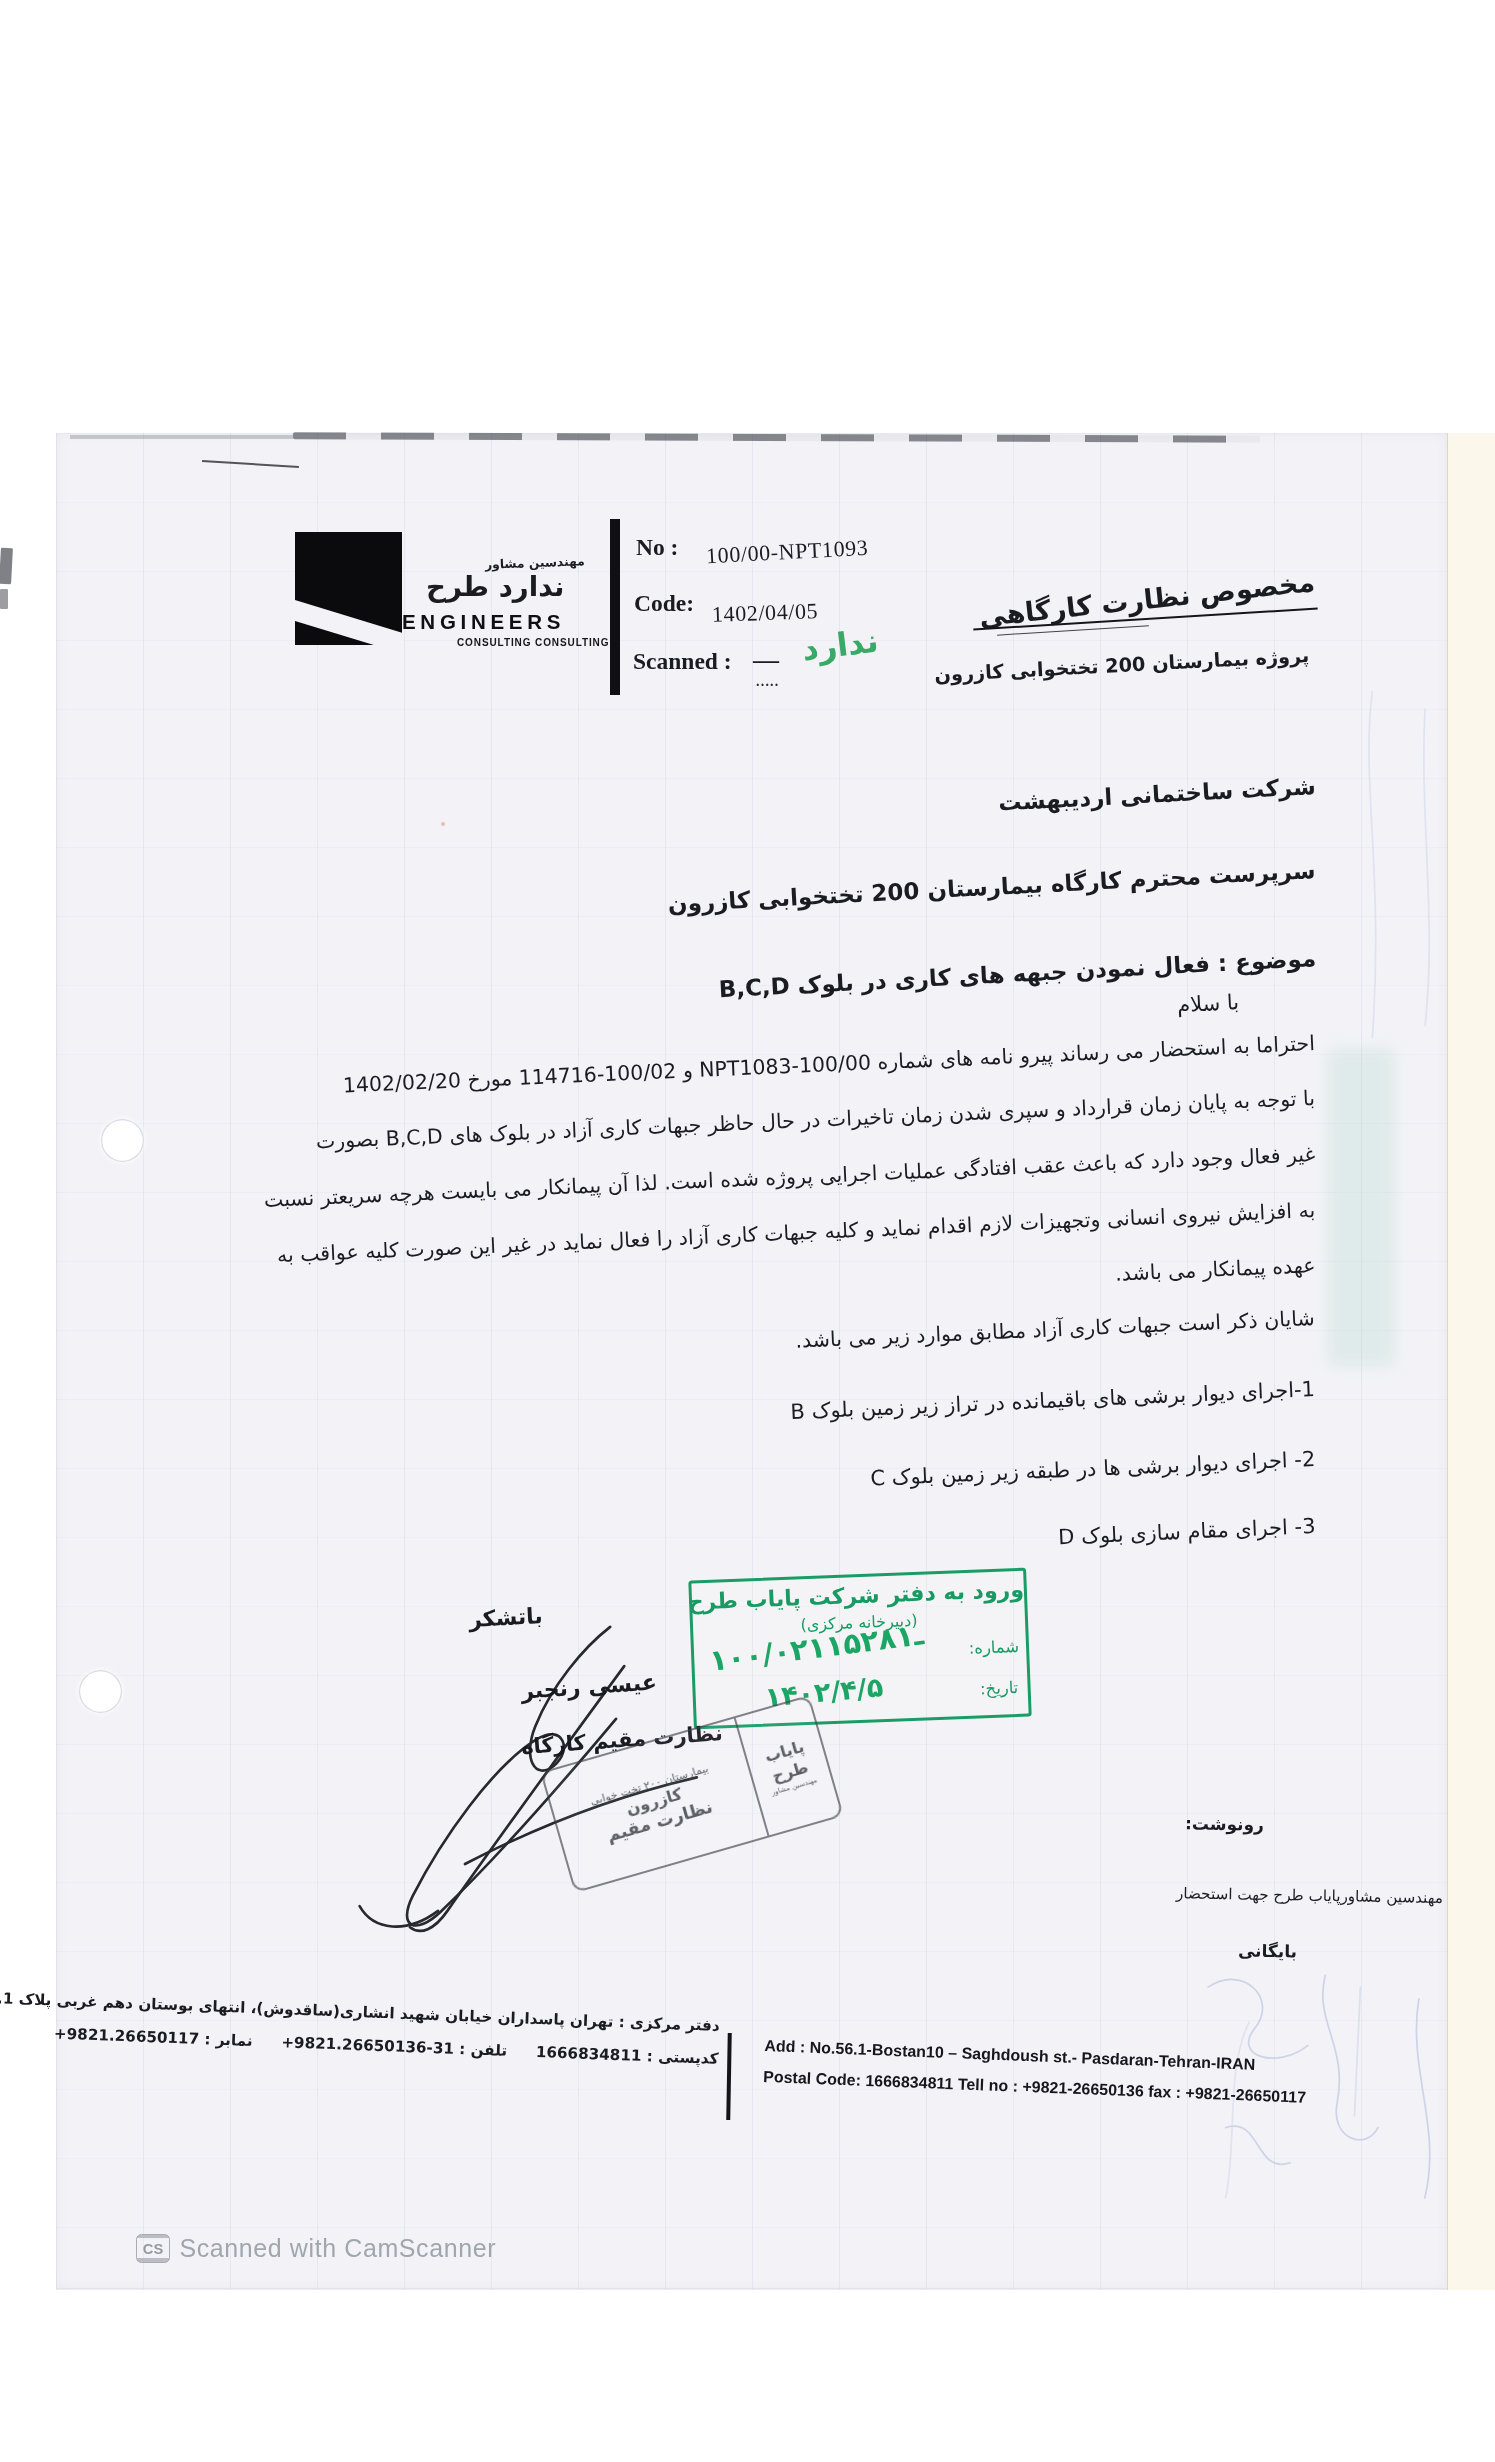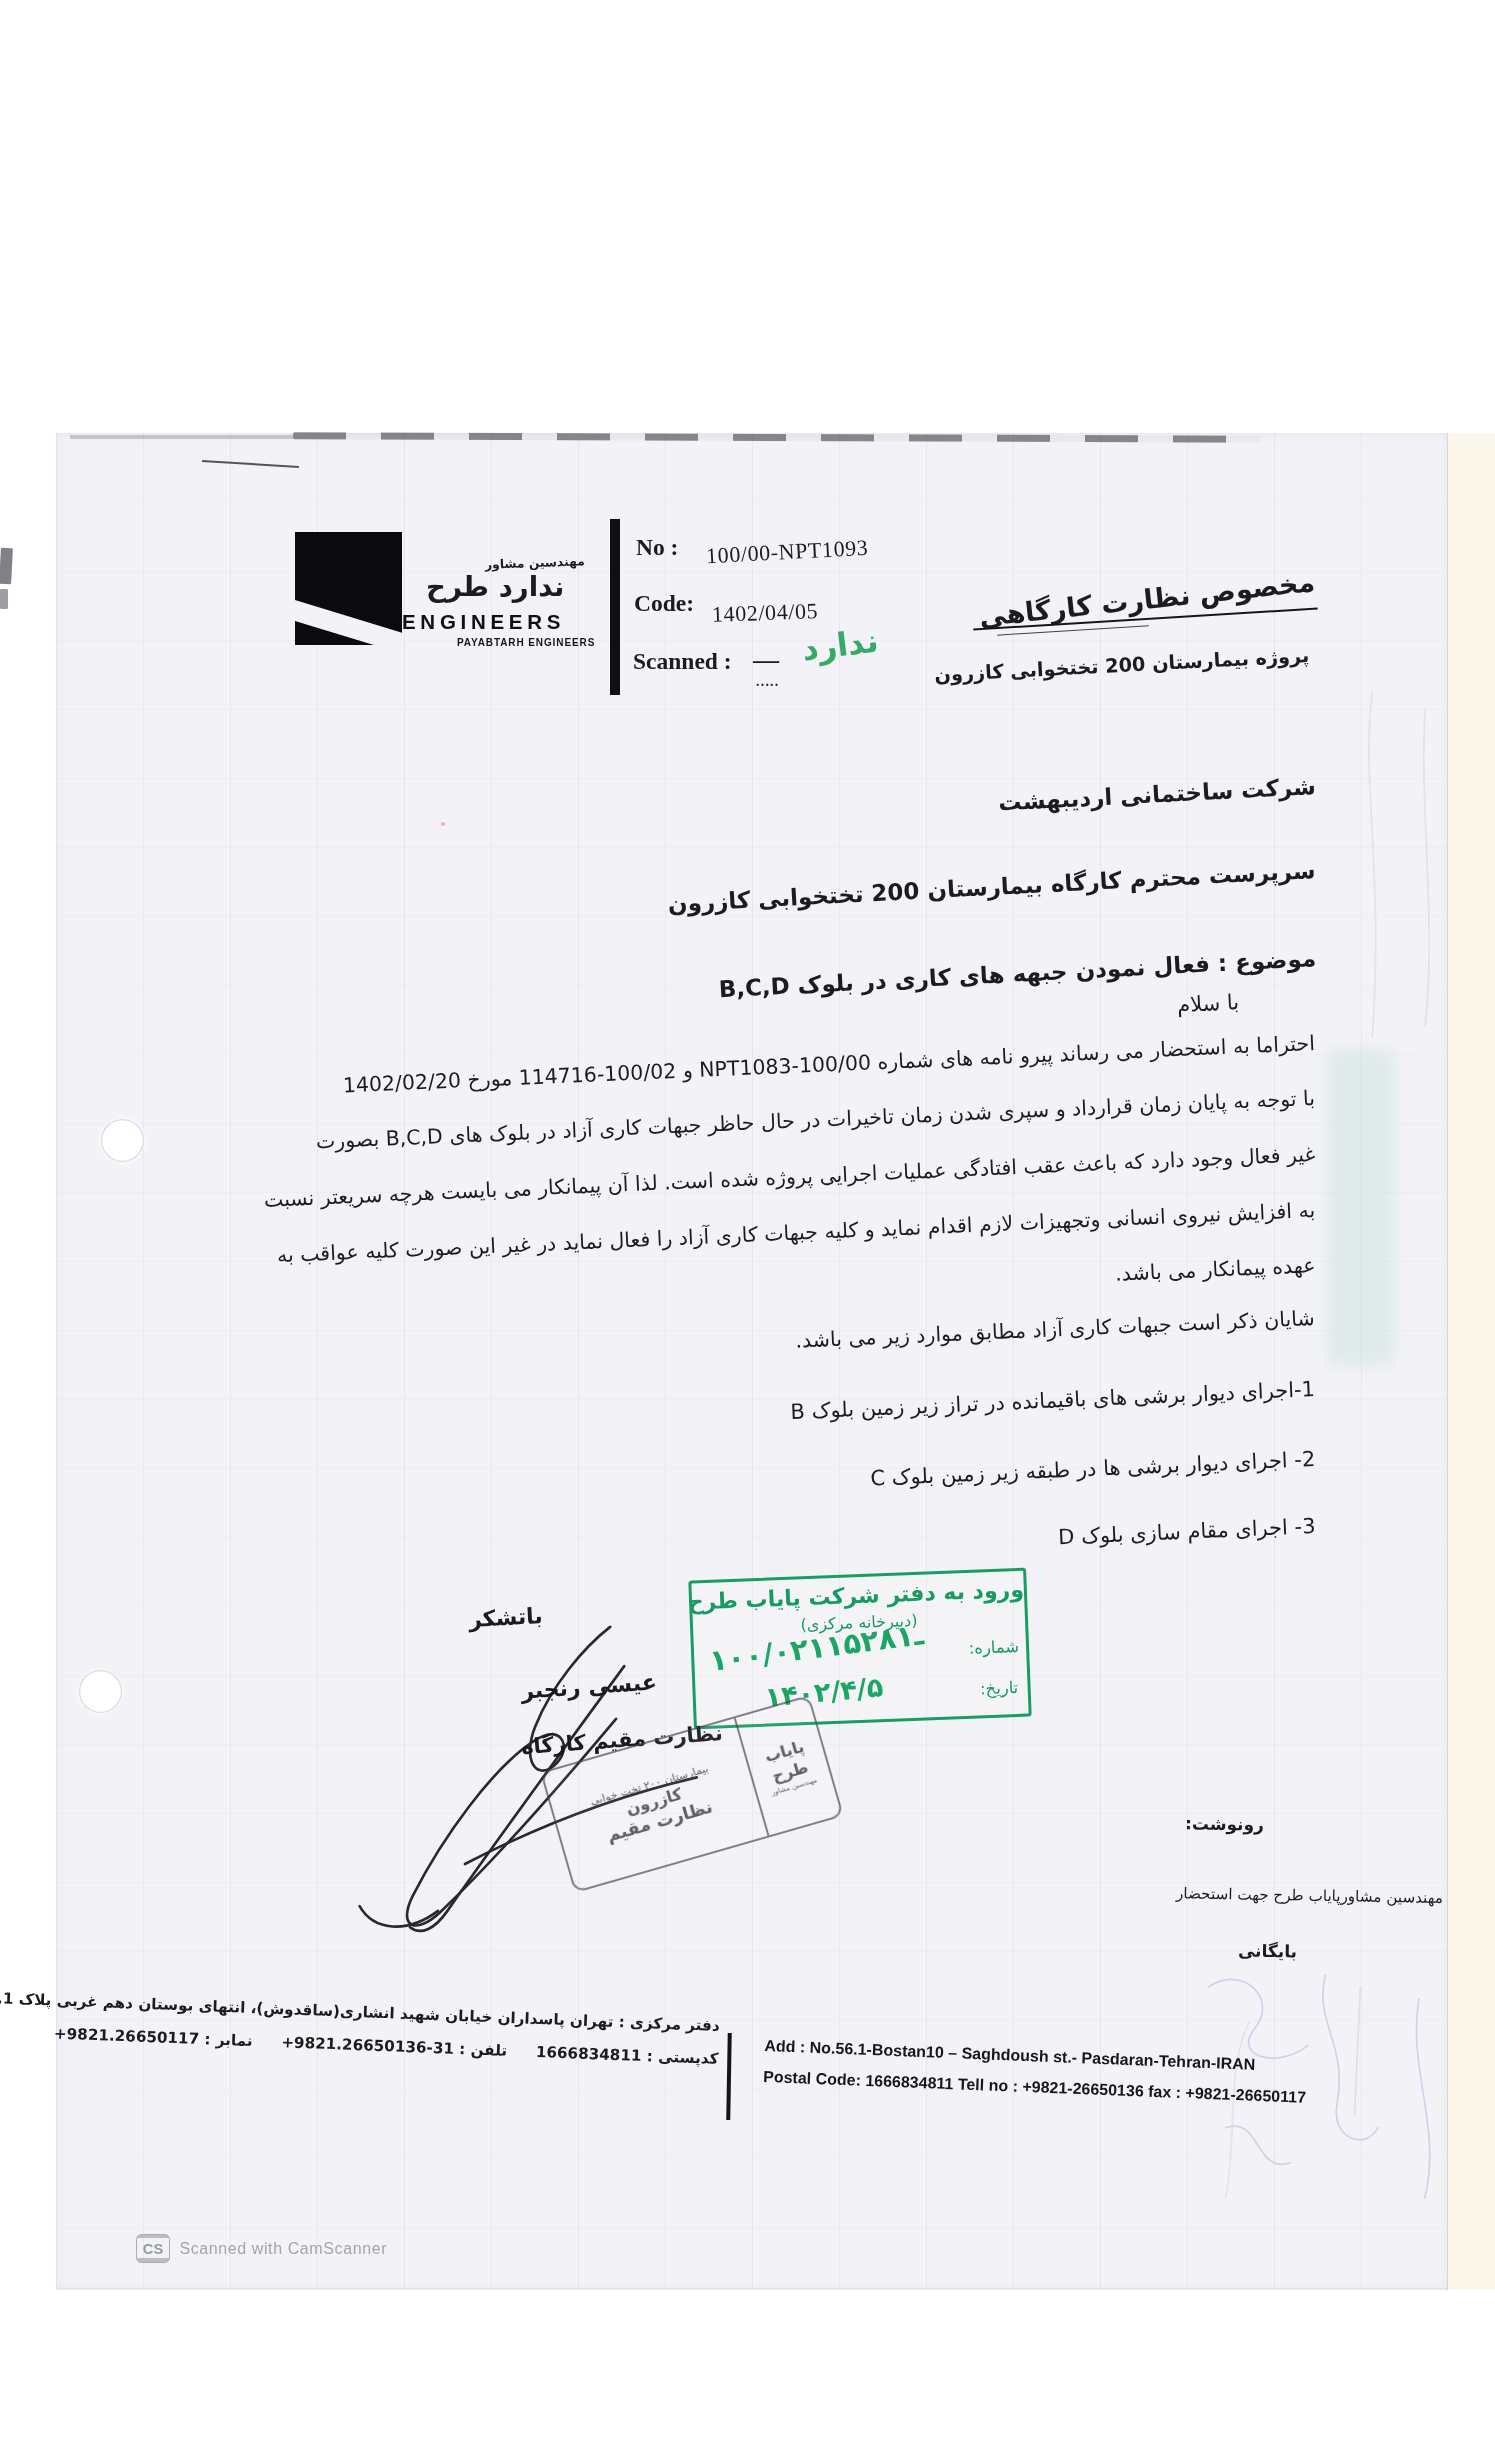--- a/index.html
+++ b/index.html
@@ -113,21 +113,21 @@
   #footer-sep{left:727px;top:2033px;width:3.5px;height:87px;background:#14141a;transform:rotate(1deg);}
   #footer-en{left:765px;top:2030px;font-size:16px;font-weight:bold;line-height:31px;
              transform:rotate(2.2deg);transform-origin:0 0;color:#16161c;}
   .sp{display:inline-block;width:23.5px;}
 
   
   #watermark{left:136px;top:2234px;display:flex;align-items:center;gap:9.4px;opacity:.92;}
   #cs-box{width:32px;height:27px;border:1.8px solid #a2a7ae;border-radius:5.3px;color:#8d939b;
           font-size:14.7px;font-weight:bold;display:flex;align-items:center;justify-content:center;
           background:linear-gradient(#b6bac0 0 3.5px,transparent 3.5px 23.5px,#b6bac0 23.5px 100%);}
-  #cs-text{font-size:16px;color:#9aa0a8;letter-spacing:0.6px;}
+  #cs-text{font-size:25px;color:#9aa0a8;letter-spacing:0.6px;}
 
   svg{position:absolute;overflow:visible;}
   .pink-dot{left:441px;top:822px;width:4.1px;height:4.1px;border-radius:50%;background:#e8a9a2;opacity:.8;}
 </style>
 </head>
 <body>
 
 <div id="canvas">
 
   <div id="paper" class="abs">
@@ -162,21 +162,21 @@
       <path d="M150,60 C140,240 170,420 150,600"></path>
     </g>
   </svg>
 
   <div id="logo-square" class="abs">
     <div id="logo-stripe" class="abs"></div>
   </div>
   <div id="logo-fa-tagline" class="abs fa rtl">مهندسین مشاور</div>
   <div id="logo-fa-name" class="abs fa rtl">ندارد طرح</div>
   <div id="logo-en-name" class="abs sans">ENGINEERS</div>
-  <div id="logo-en-sub" class="abs sans">PAYABTARH ENGINEERS</div>
+  <div id="logo-en-sub" class="abs sans">CONSULTING CONSULTING</div>
 
   <div id="meta-bar" class="abs"></div>
   <div id="no-label" class="abs serif">No :</div>
   <div id="no-value" class="abs serif">100/00-NPT1093</div>
   <div id="date-label" class="abs serif">Code:</div>
   <div id="date-value" class="abs serif">1402/04/05</div>
   <div id="attach-label" class="abs serif">Scanned :</div>
   <div id="attach-dash" class="abs serif">—</div>
   <div id="attach-dots" class="abs serif">.....</div>
   <div id="attach-note" class="abs fa rtl">ندارد</div>

